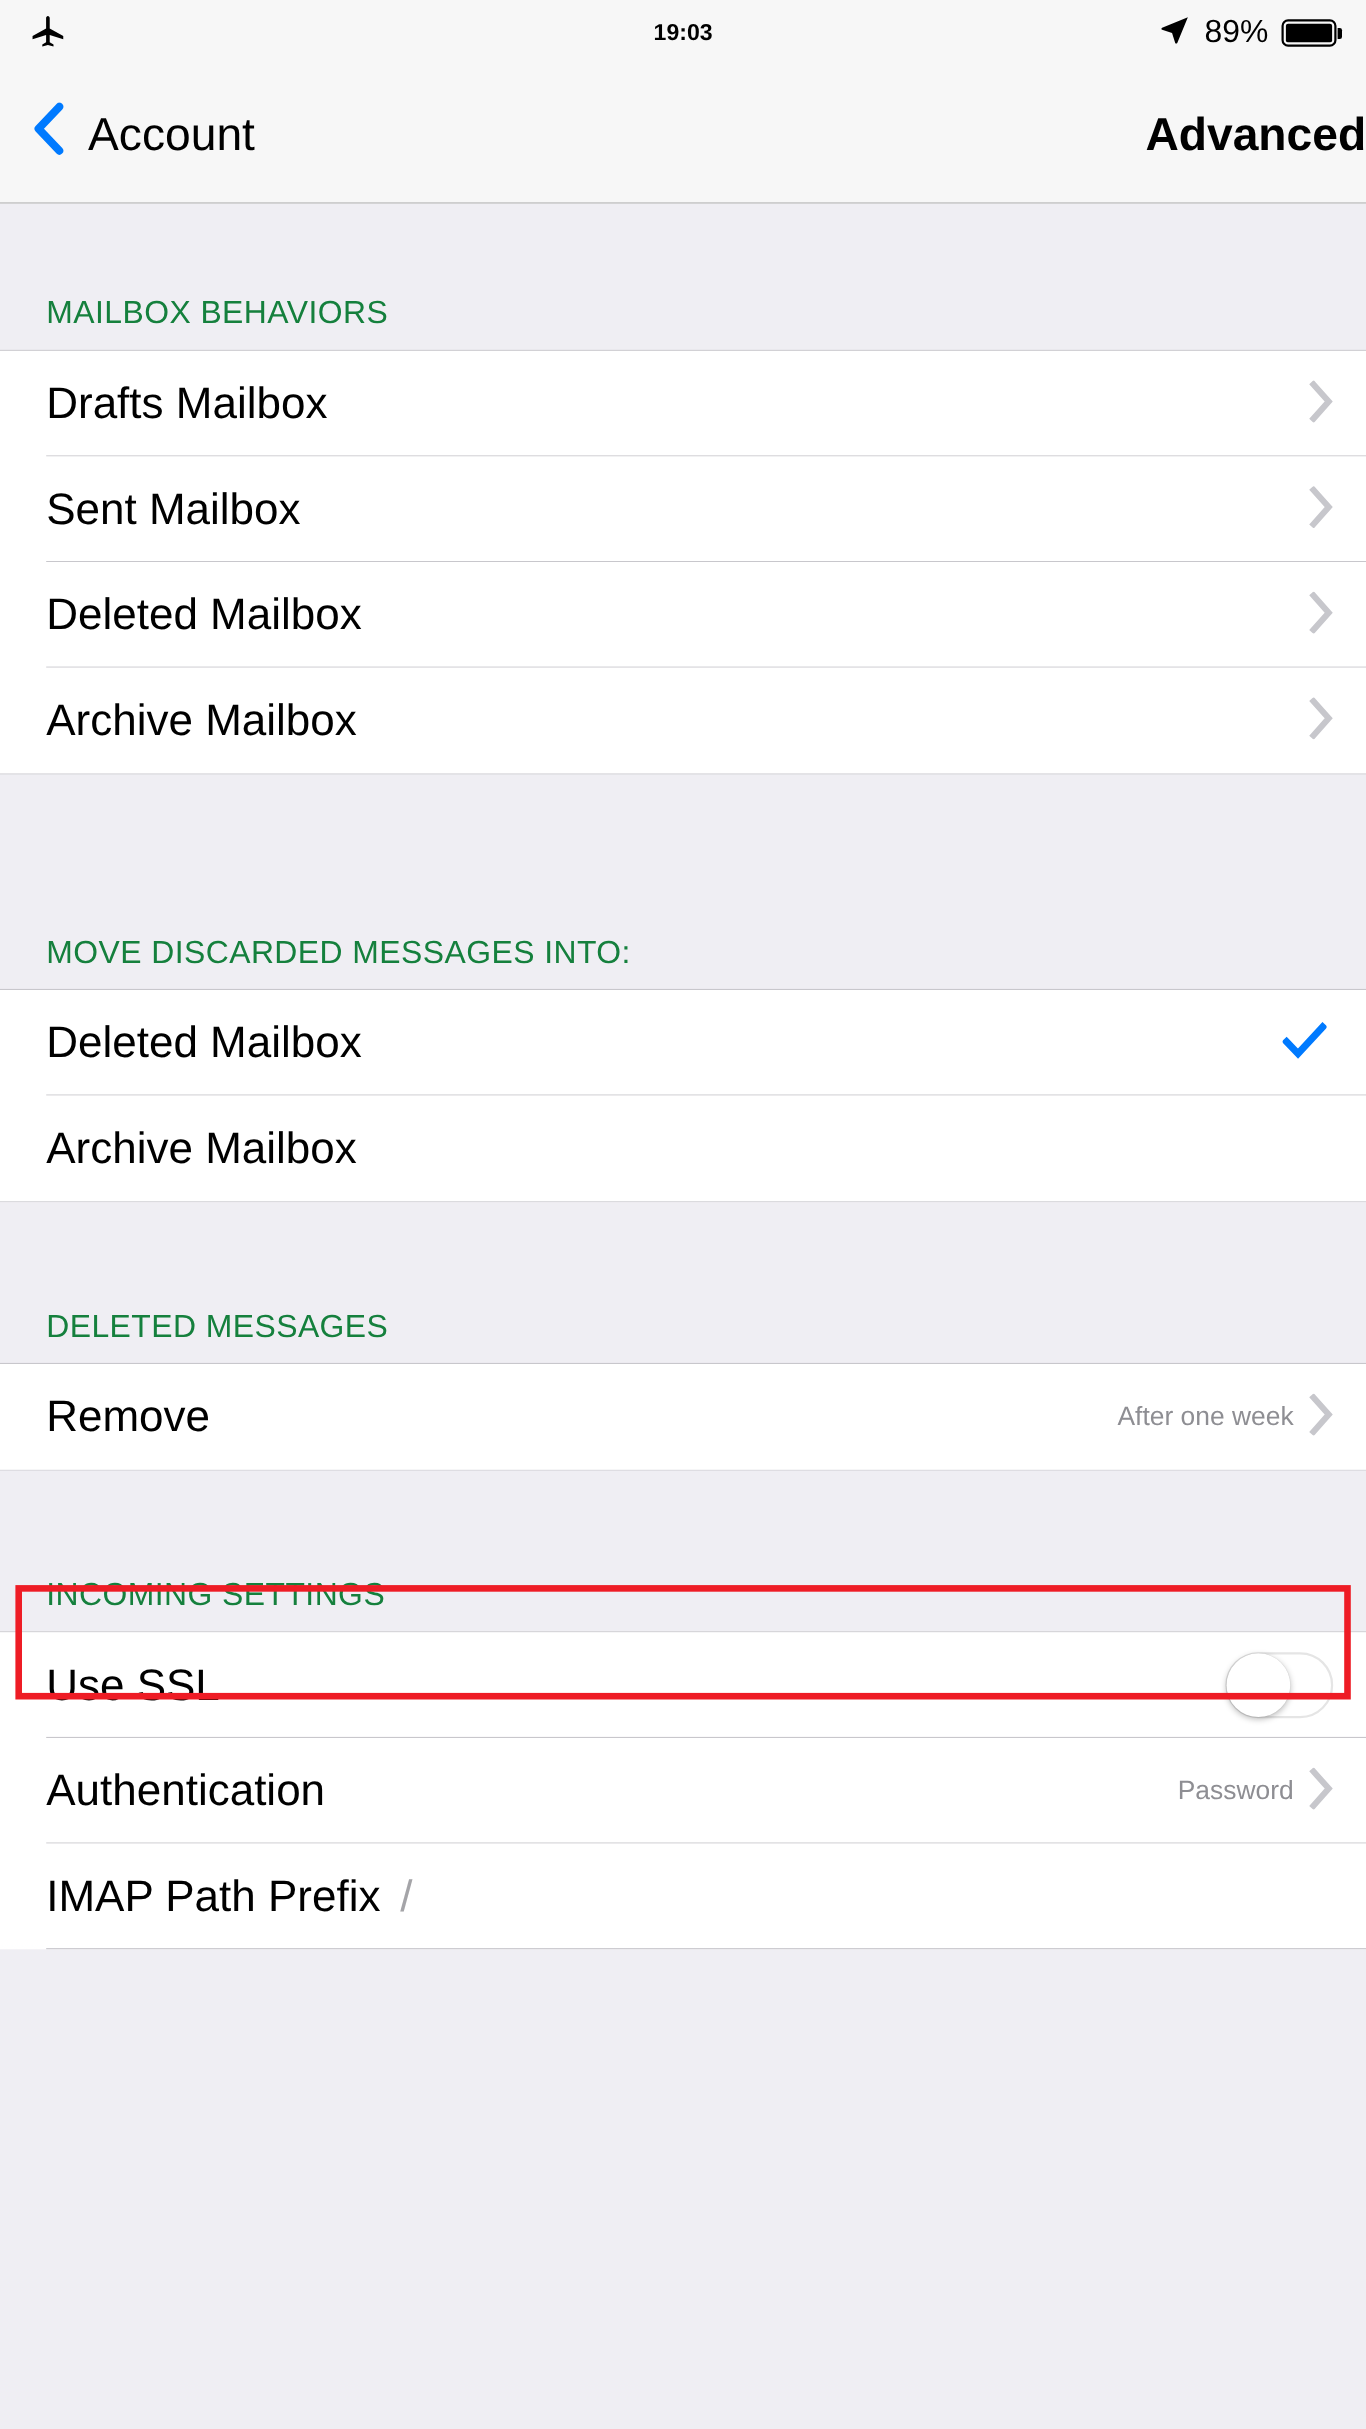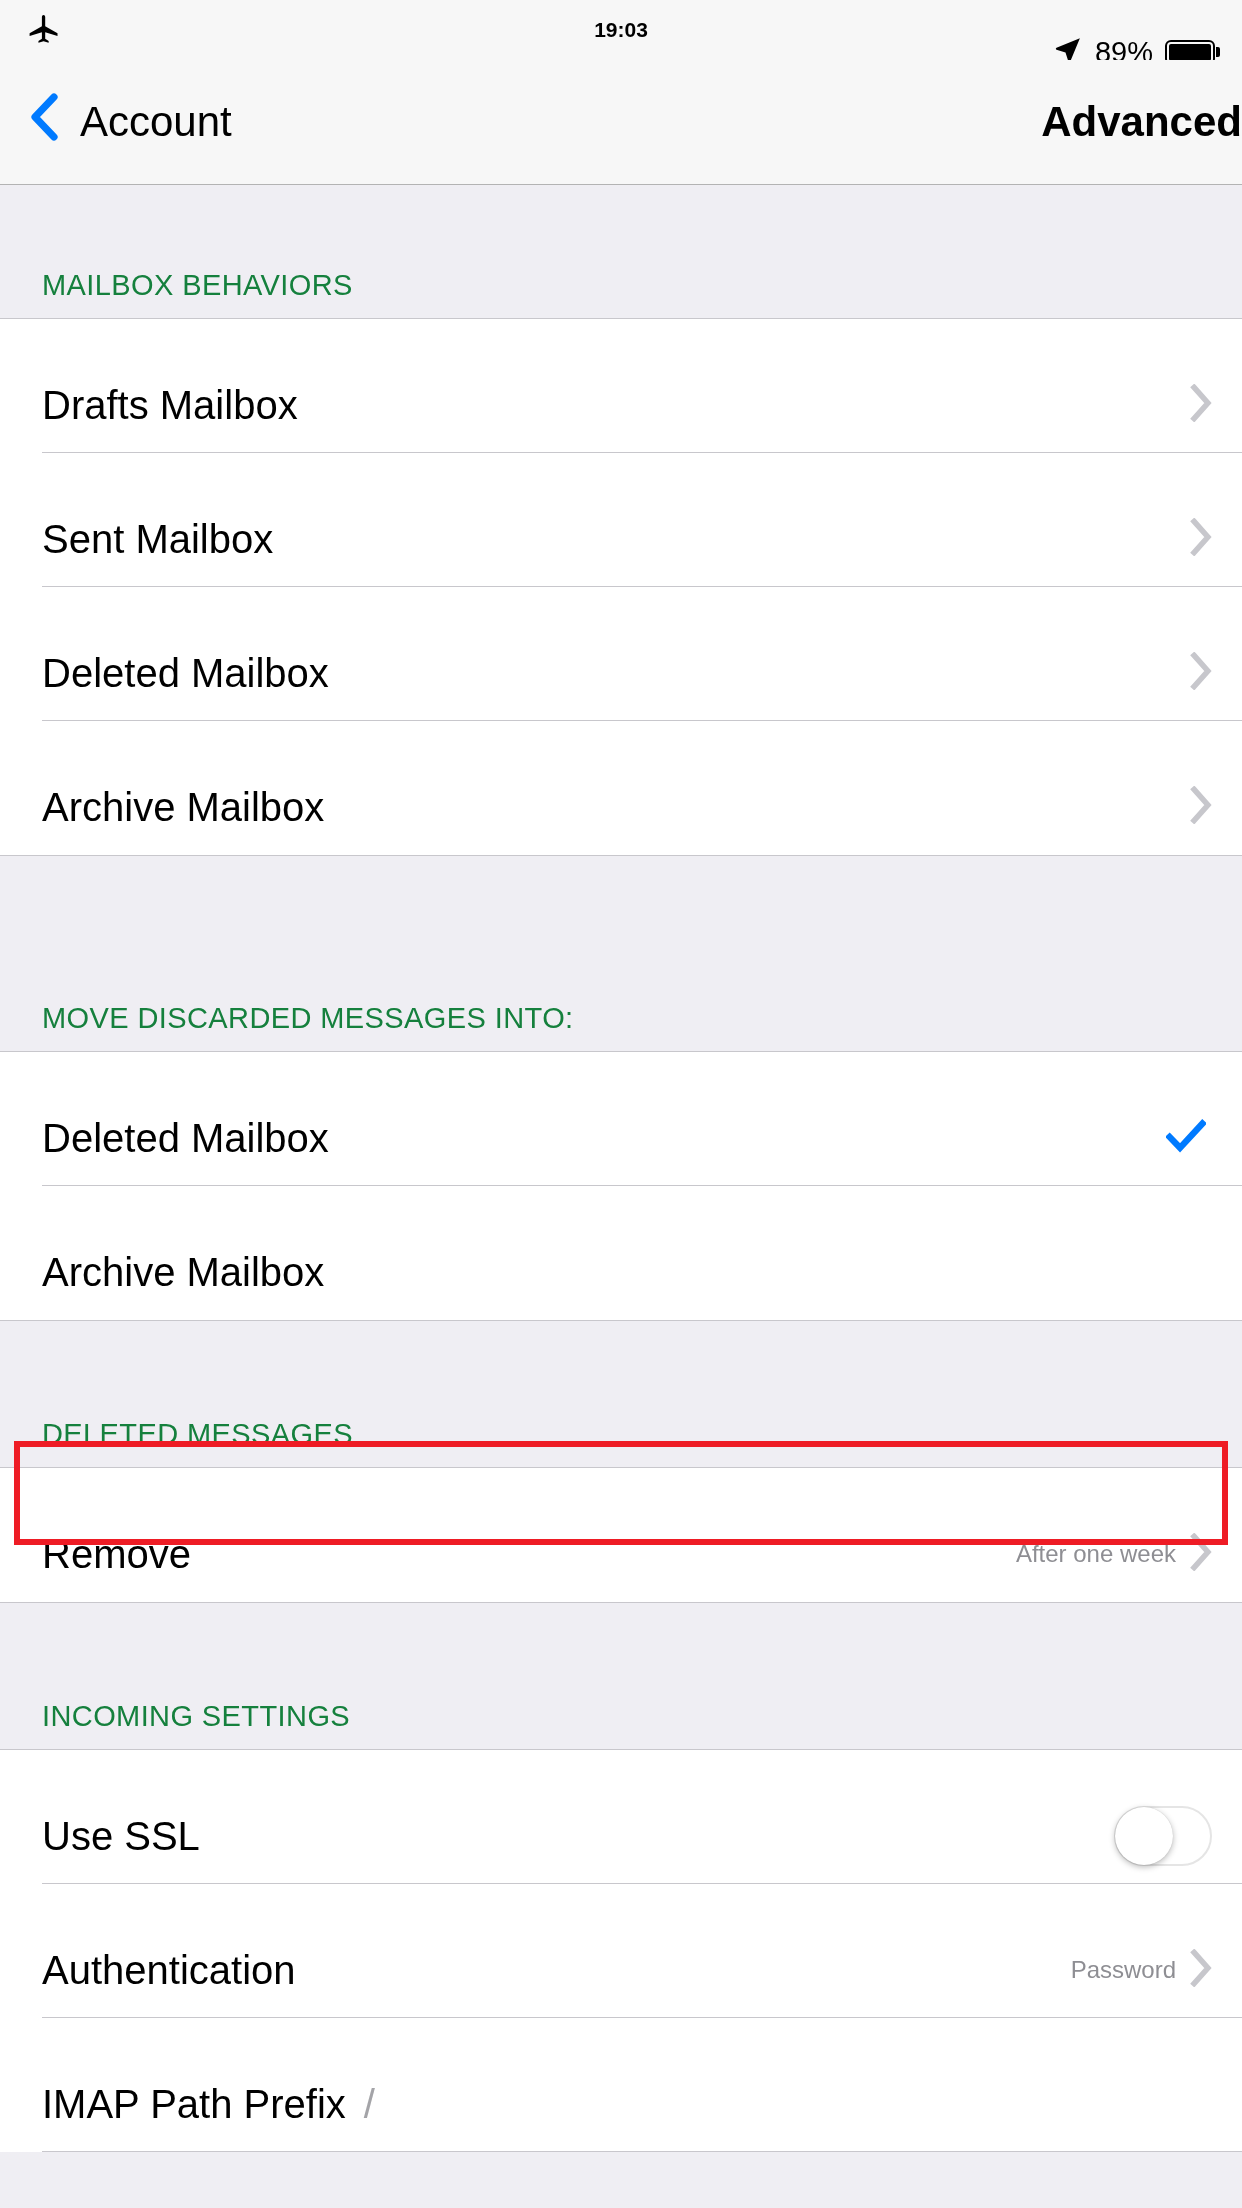--- a/index.html
+++ b/index.html
@@ -12,21 +12,21 @@
   #screen { position: relative; width: 1242px; height: 2208px; background: #EFEEF3; }
 
   
   .statusbar {
     position: relative; height: 60px; width: 100%;
     background: #F7F7F7;
     display: flex; align-items: center;
   }
   .sb-left { position: absolute; left: 26px; top: 50%; transform: translateY(-50%); display: flex; align-items: center; }
   .sb-center { position: absolute; left: 0; right: 0; text-align: center; font-size: 21px; font-weight: 700; color: #000; letter-spacing: 0px; }
-  .sb-right { position: absolute; right: 22px; top: 50%; transform: translateY(-50%); display: flex; align-items: center; gap: 12px; margin-top: 22px; }
+  .sb-right { position: absolute; right: 22px; top: 50%; transform: translateY(-50%); display: flex; align-items: center; gap: 12px; }
   .sb-pct { font-size: 29px; font-weight: 400; color: #000; }
   .battery-wrap { display: flex; align-items: center; }
   .battery-body {
     width: 50px; height: 25px; border: 2px solid #000; border-radius: 6px;
     padding: 2px; display: flex; align-items: stretch;
   }
   .battery-fill { background: #000; border-radius: 2px; width: 100%; }
   .battery-cap { width: 4px; height: 10px; background: #000; border-radius: 0 2px 2px 0; margin-left: 1px; }
 
   
@@ -61,21 +61,20 @@
 
   .group { background: #FFFFFF; border-top: 1px solid #C8C7CC; border-bottom: 1px solid #C8C7CC; }
   .group.noborder-bottom { border-bottom: none; }
 
   .row {
     position: relative;
     height: 96px;
     display: flex; align-items: center;
     padding-left: 42px; padding-right: 30px;
     background: #FFFFFF;
-    margin-top: 38px;
   }
   .row-sep { position: absolute; left: 42px; right: 0; bottom: 0; height: 1px; background: #C8C7CC; }
 
   .row-label { font-size: 40px; color: #000; font-weight: 400; white-space: nowrap; }
   .row-right { margin-left: auto; display: flex; align-items: center; gap: 14px; }
   .row-value { font-size: 24px; color: #8E8E93; font-weight: 400; white-space: nowrap; }
   .inline-value { font-size: 40px; color: #A4A4A8; margin-left: 18px; }
 
   .chev { display: block; flex: none; }
   .check { display: block; flex: none; margin-right: 6px; }

